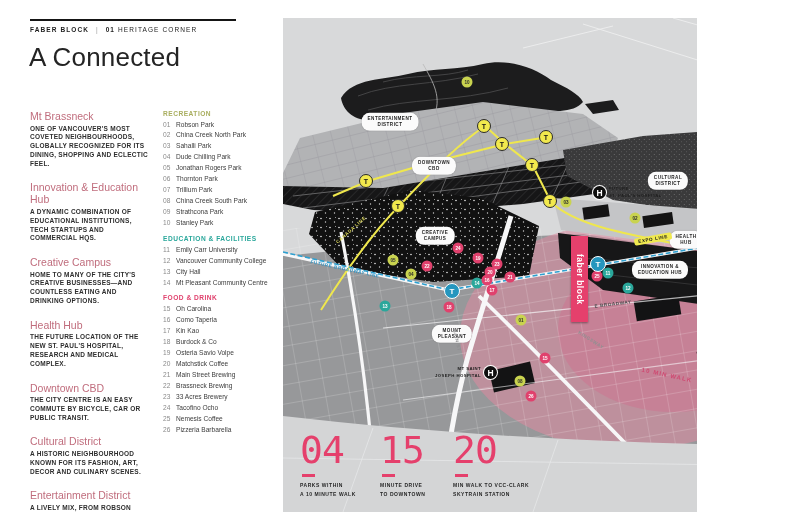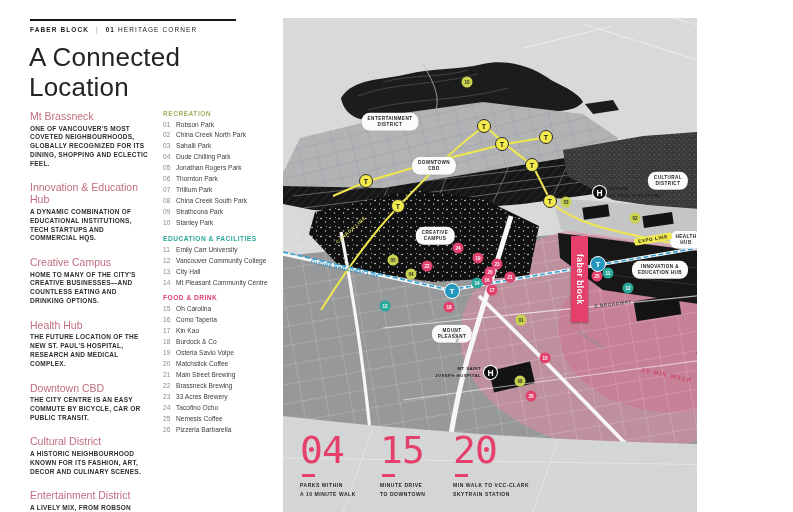--- a/index.html
+++ b/index.html
@@ -77,21 +77,20 @@
   <div class="eyebrow-rule"></div>
   <div class="eyebrow">
     <span class="b">FABER BLOCK</span>
     <span class="sep">|</span>
     <span class="b">01</span>
     <span>HERITAGE CORNER</span>
   </div>
 
   <div class="page-title">
     <div>A Connected</div>
-    <div>Location</div>
   </div>
 
   <div class="district-list">
       <div class="district">
         <div class="district-name">Mt Brassneck</div>
         <div class="district-desc">ONE OF VANCOUVER'S MOST COVETED NEIGHBOURHOODS, GLOBALLY RECOGNIZED FOR ITS DINING, SHOPPING AND ECLECTIC FEEL.</div>
       </div>
       <div class="district">
         <div class="district-name">Innovation &amp; Education Hub</div>
         <div class="district-desc">A DYNAMIC COMBINATION OF EDUCATIONAL INSTITUTIONS, TECH STARTUPS AND COMMERCIAL HQS.</div>

